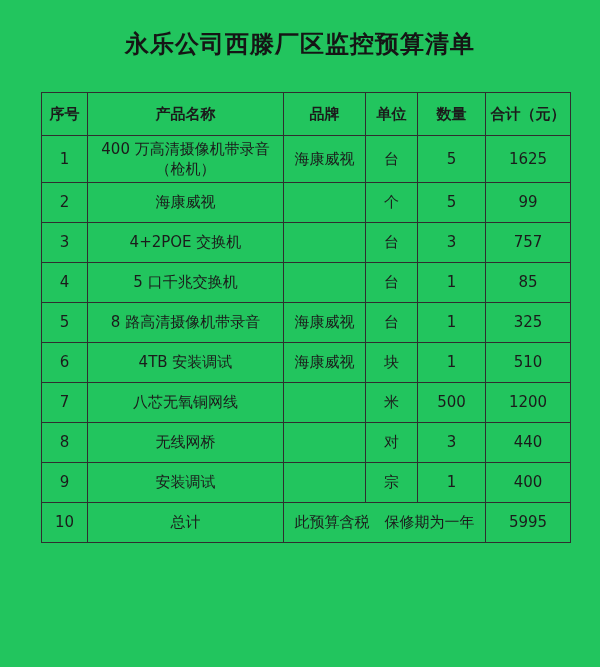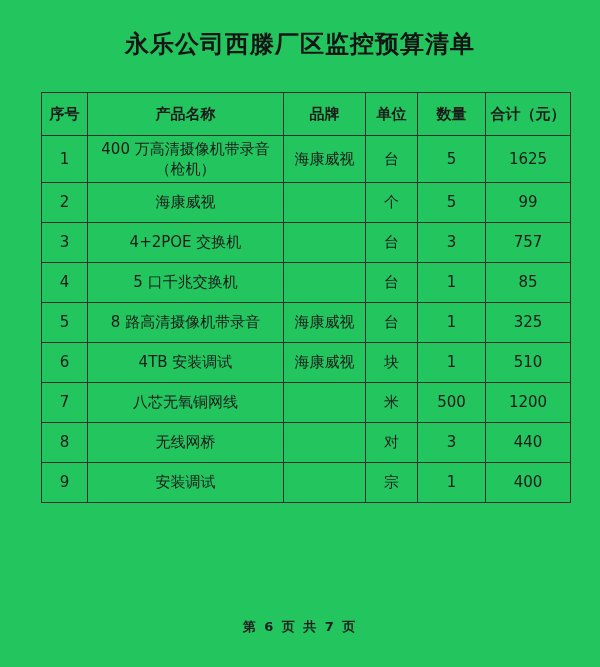--- a/index.html
+++ b/index.html
@@ -163,18 +163,23 @@
         <td>440</td>
       </tr>
       <tr class="r">
         <td>9</td>
         <td>安装调试</td>
         <td></td>
         <td>宗</td>
         <td>1</td>
         <td>400</td>
       </tr>
+      <tr class="r">
+        <td>10</td>
+        <td>总计</td>
+        <td colspan="3">此预算含税　保修期为一年</td>
+        <td>5995</td>
+      </tr>
     </tbody>
   </table>
 
-  <div class="doc-footer">第 6 页 共 7 页</div>
 
 </div>
 
 </body></html>

